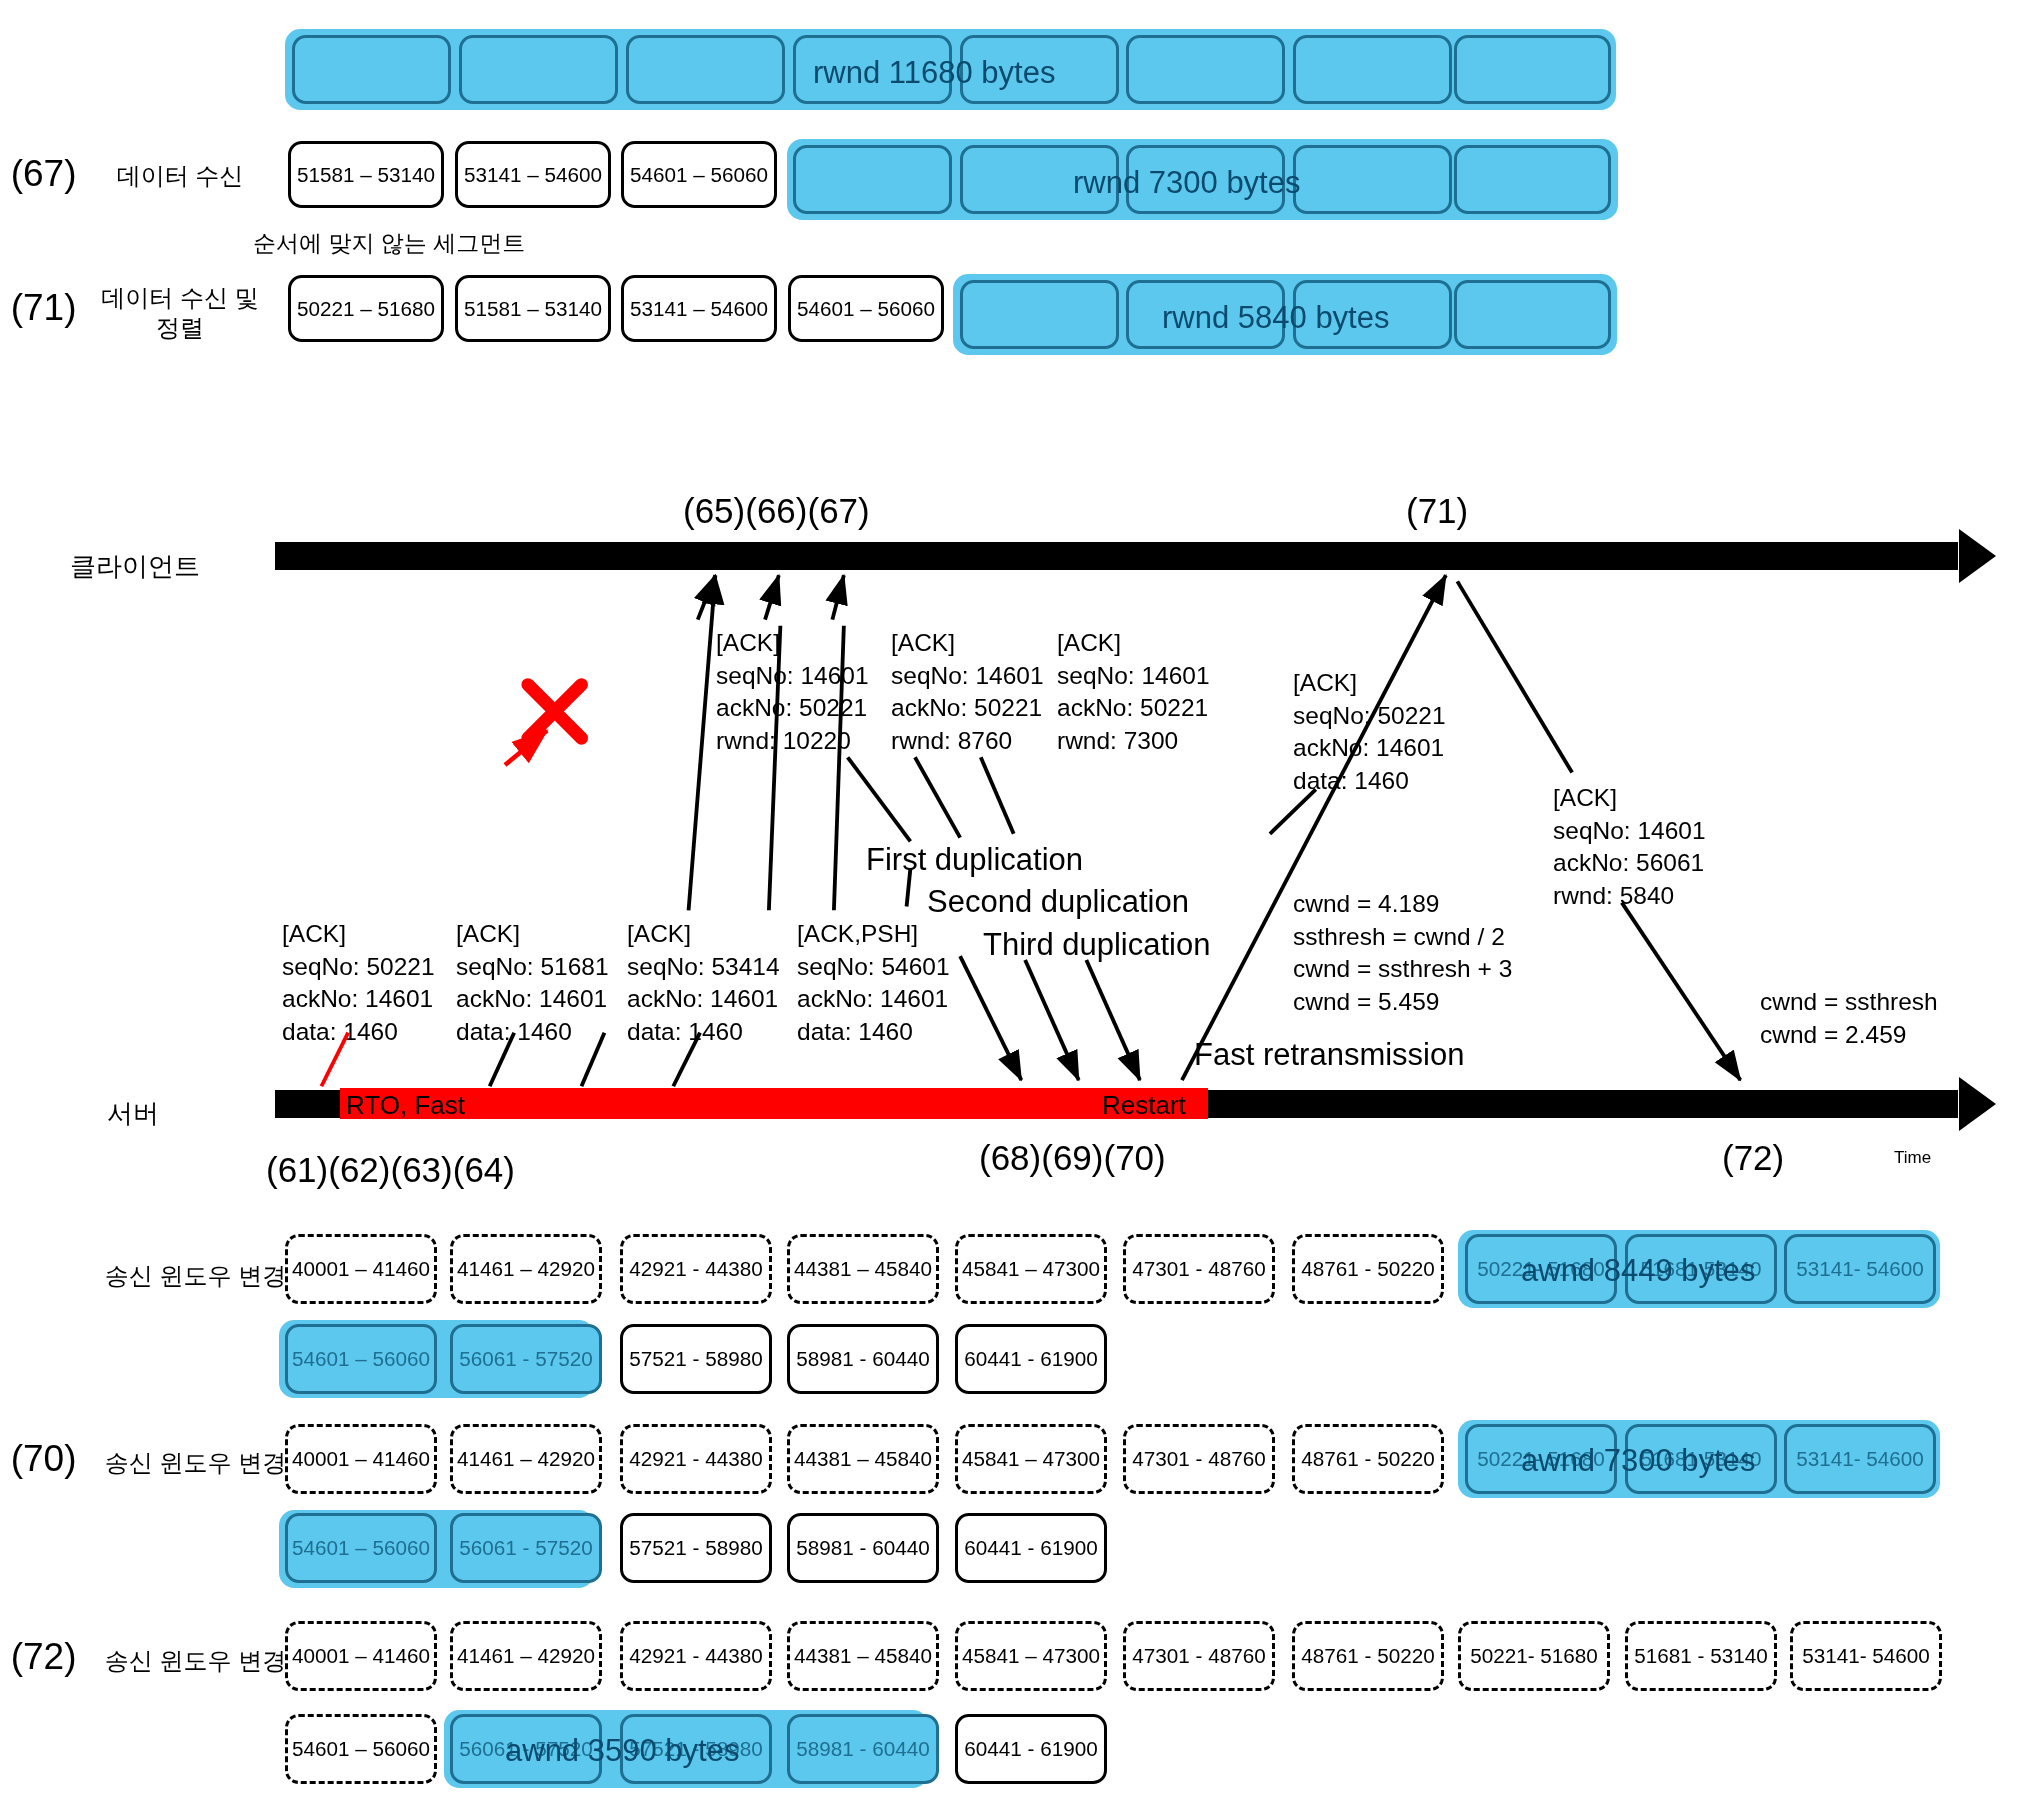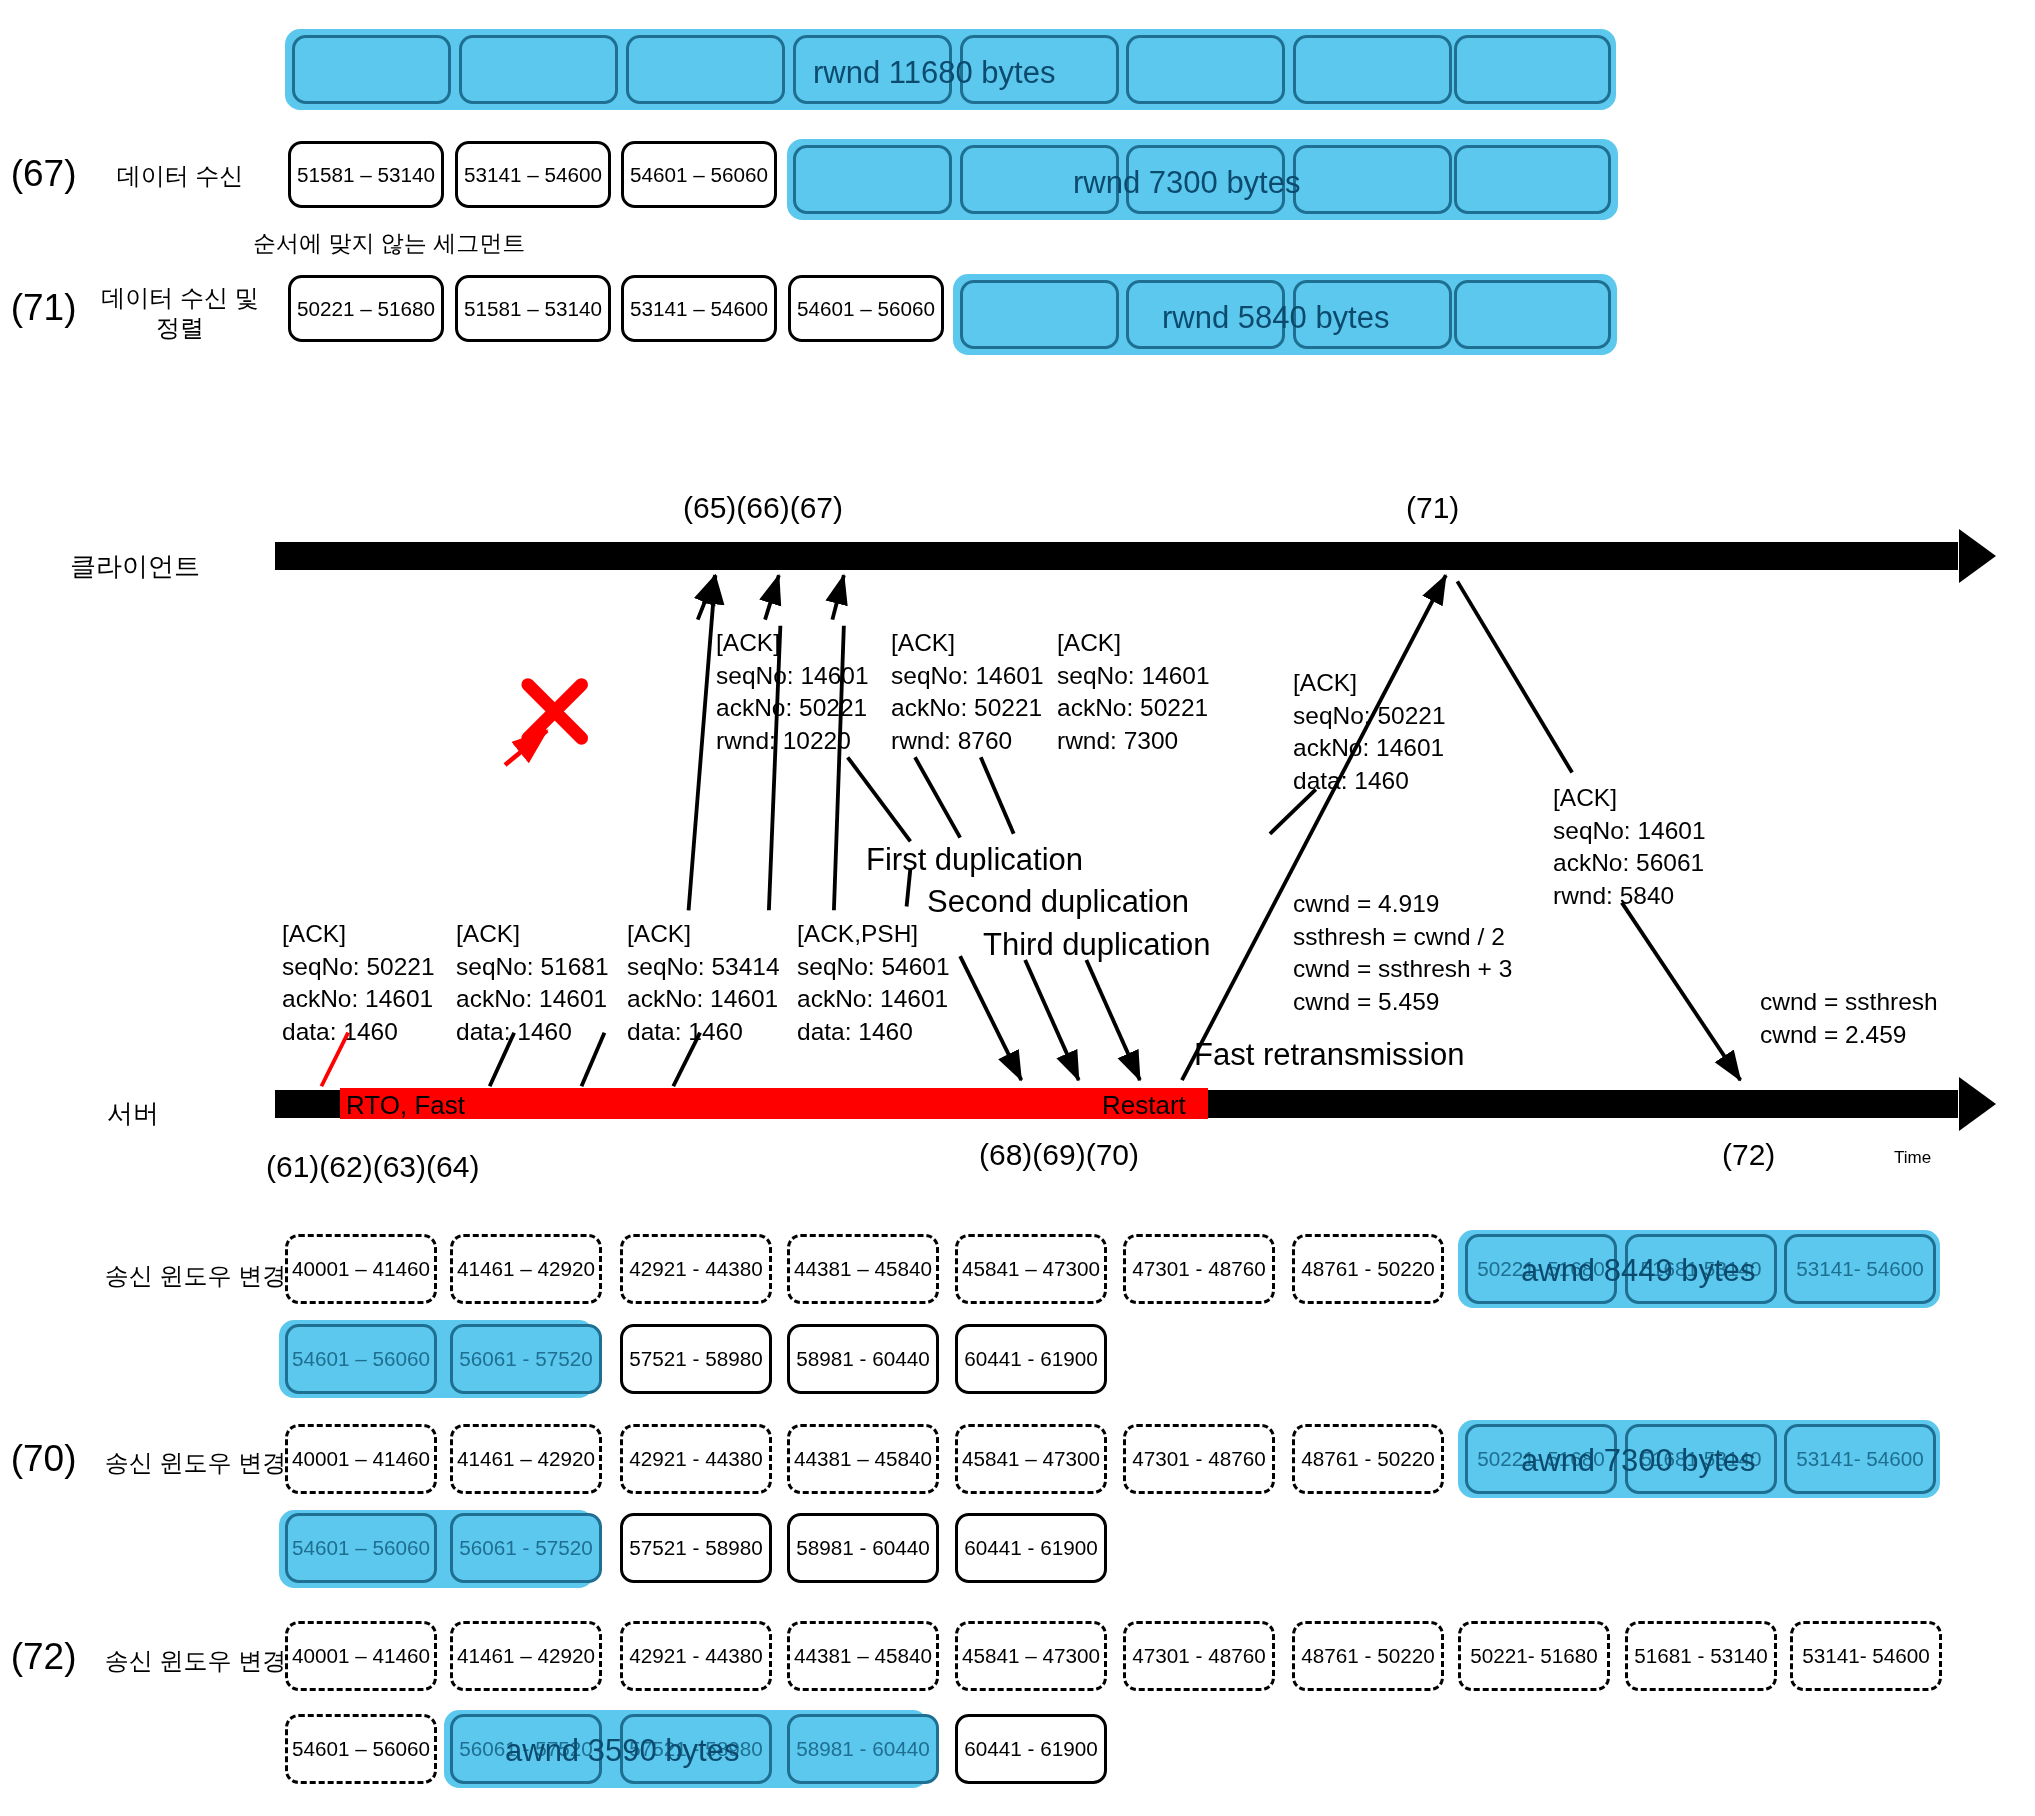--- a/index.html
+++ b/index.html
@@ -85,21 +85,21 @@
   .noteblk{
     font-size:24.5px;
     line-height:1.33;
     white-space:pre-line;
   }
   .dup{
     font-size:31px;
     white-space:nowrap;
   }
   .axis-name{font-size:26px;white-space:nowrap;}
-  .marker{font-size:30px;white-space:nowrap;}
+  .marker{font-size:35px;white-space:nowrap;}
   .timeword{font-size:17px;white-space:nowrap;}
   svg.overlay{position:absolute;left:0;top:0;pointer-events:none;}
 </style>
 </head>
 <body>
 
 <div id="root">
 
   <div class="abs band" style="left:285px;top:29px;width:1331px;height:81px;"></div>
   <div class="abs seg blue empty" style="left:292px;top:35px;width:159px;height:69px;"></div>
@@ -207,21 +207,21 @@
   <div class="abs ackbox" style="left:1553px;top:782px;">[ACK]
 seqNo: 14601
 ackNo: 56061
 rwnd: 5840</div>
 
   <div class="abs dup" style="left:866px;top:842px;">First duplication</div>
   <div class="abs dup" style="left:927px;top:884px;">Second duplication</div>
   <div class="abs dup" style="left:983px;top:927px;">Third duplication</div>
   <div class="abs dup" style="left:1194px;top:1037px;">Fast retransmission</div>
 
-  <div class="abs noteblk" style="left:1293px;top:888px;">cwnd = 4.919
+  <div class="abs noteblk" style="left:1293px;top:888px;">cwnd = 4.189
 ssthresh = cwnd / 2
 cwnd = ssthresh + 3
 cwnd = 5.459</div>
   <div class="abs noteblk" style="left:1760px;top:986px;">cwnd = ssthresh
 cwnd = 2.459</div>
 
   <svg class="overlay" width="2035" height="1816" viewBox="0 0 2660 2374">
     <defs>
       <marker id="ah" markerWidth="9" markerHeight="9" refX="7.6" refY="3" orient="auto">
         <path d="M0,0 L8,3 L0,6 z" fill="#000"></path>

